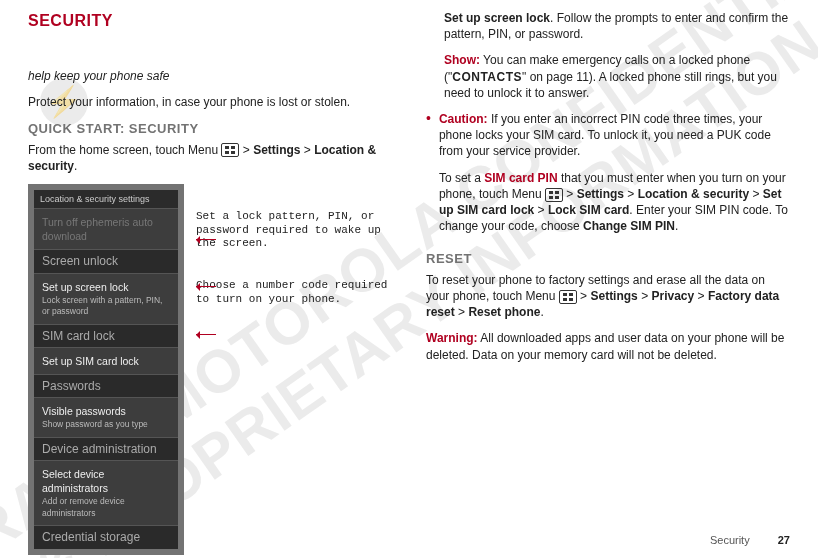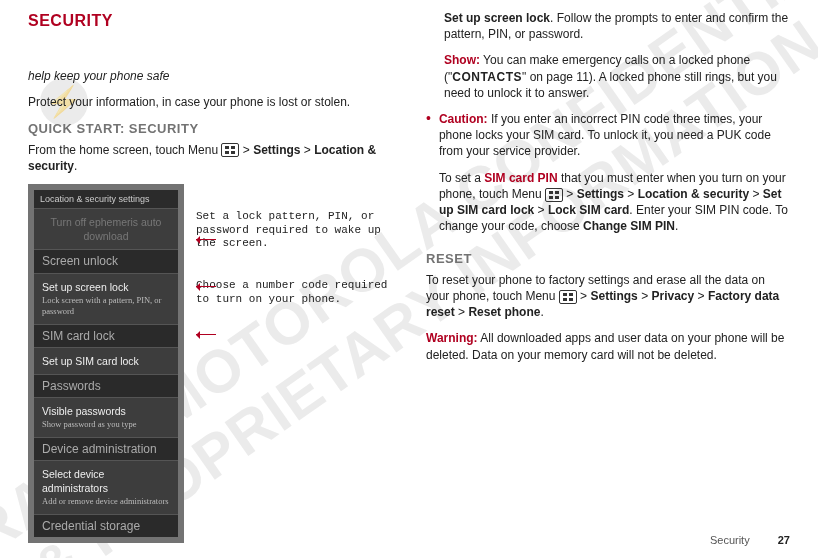--- a/index.html
+++ b/index.html
@@ -92,30 +92,29 @@
     color: #eee;
     padding: 6px 8px;
     border-top: 1px solid #555;
     font-size: 10.5px;
   }
   .phone .row-plain .sub {
     color: #bbb;
     font-size: 8.5px;
     display: block;
     margin-top: 1px;
-    font-family: Liberation Serif, serif;
   }
   .phone .header {
     background: #2a2a2a;
     color: #aaa;
     font-size: 12px;
     padding: 3px 8px;
     border-top: 1px solid #555;
   }
-  .phone .faded { color: #777; text-align: center; }
+  .phone .faded { color: #777; }
   .callouts {
     flex: 1;
     font-size: 11px;
     display: flex;
     flex-direction: column;
     gap: 28px;
     padding-top: 26px;
     font-family: Liberation Mono, monospace;
   }
   .callouts > div { line-height: 1.25; }

